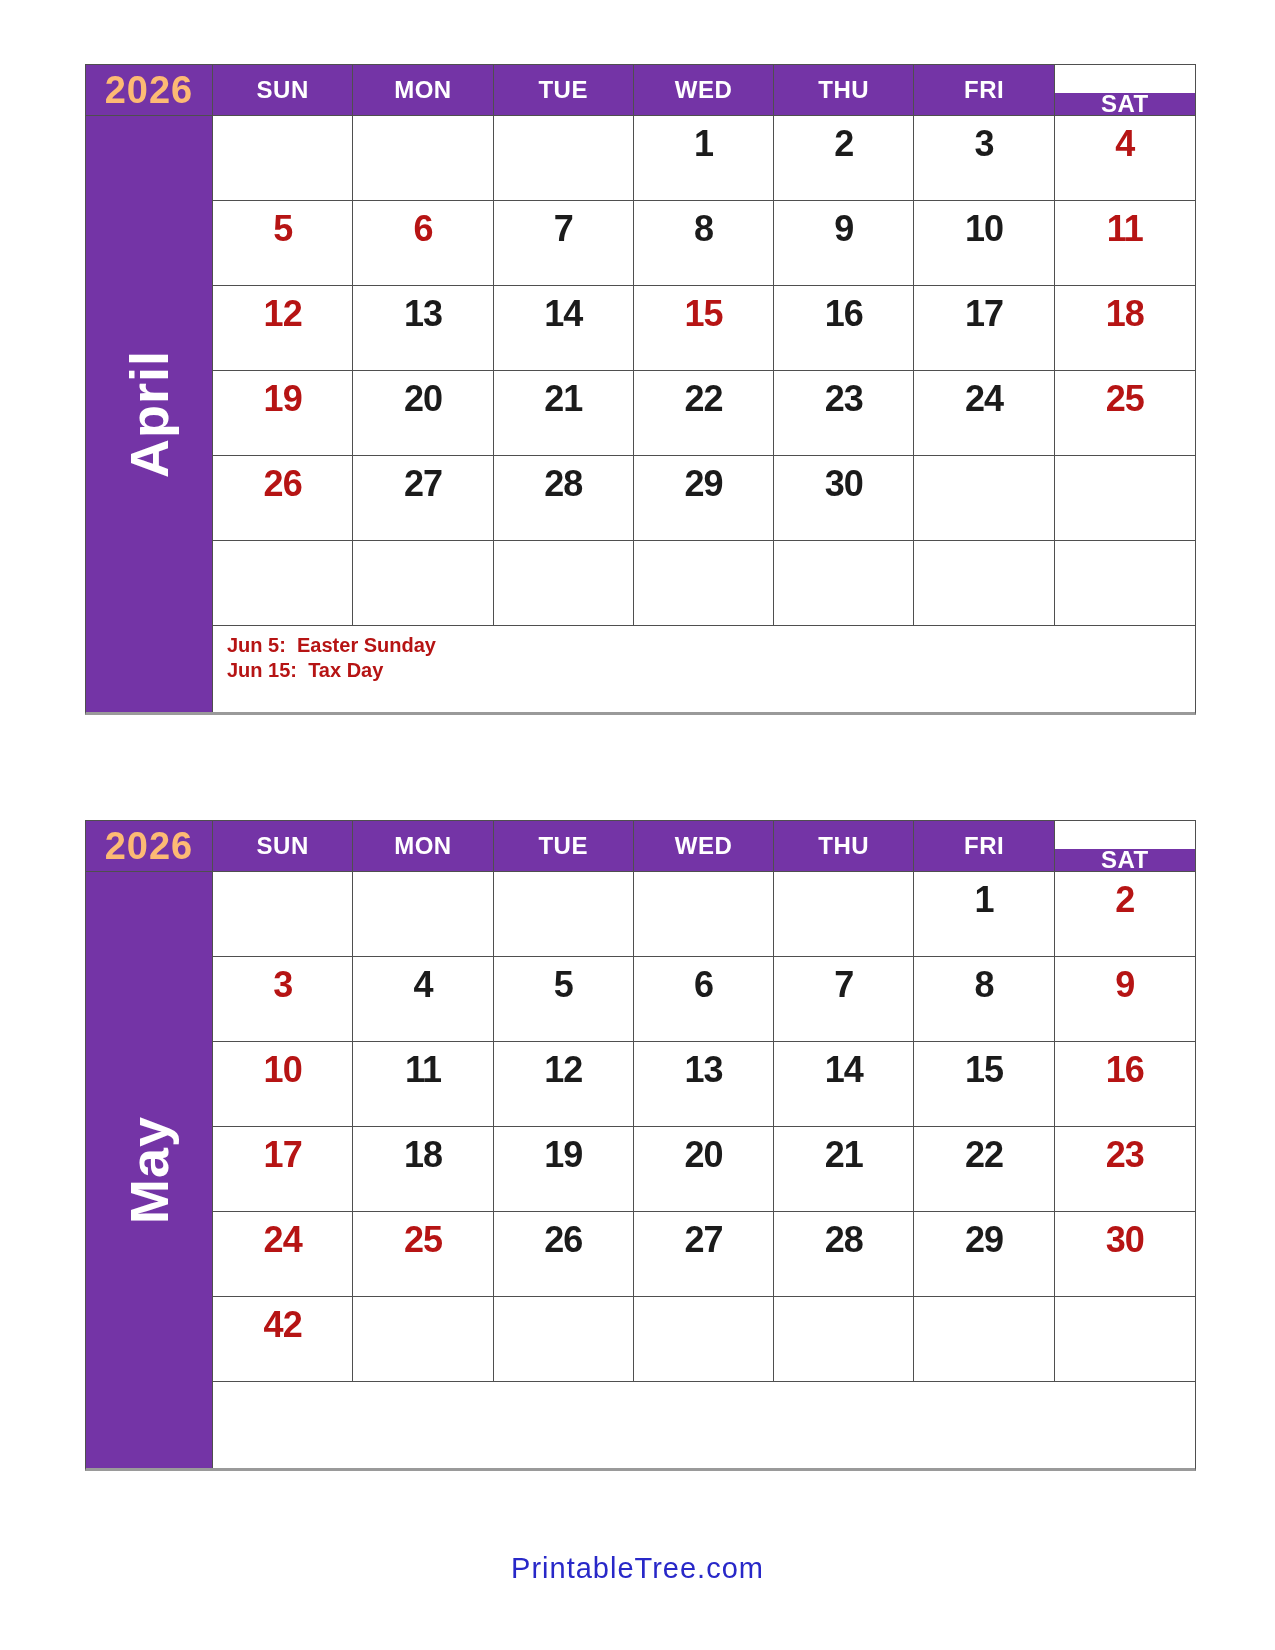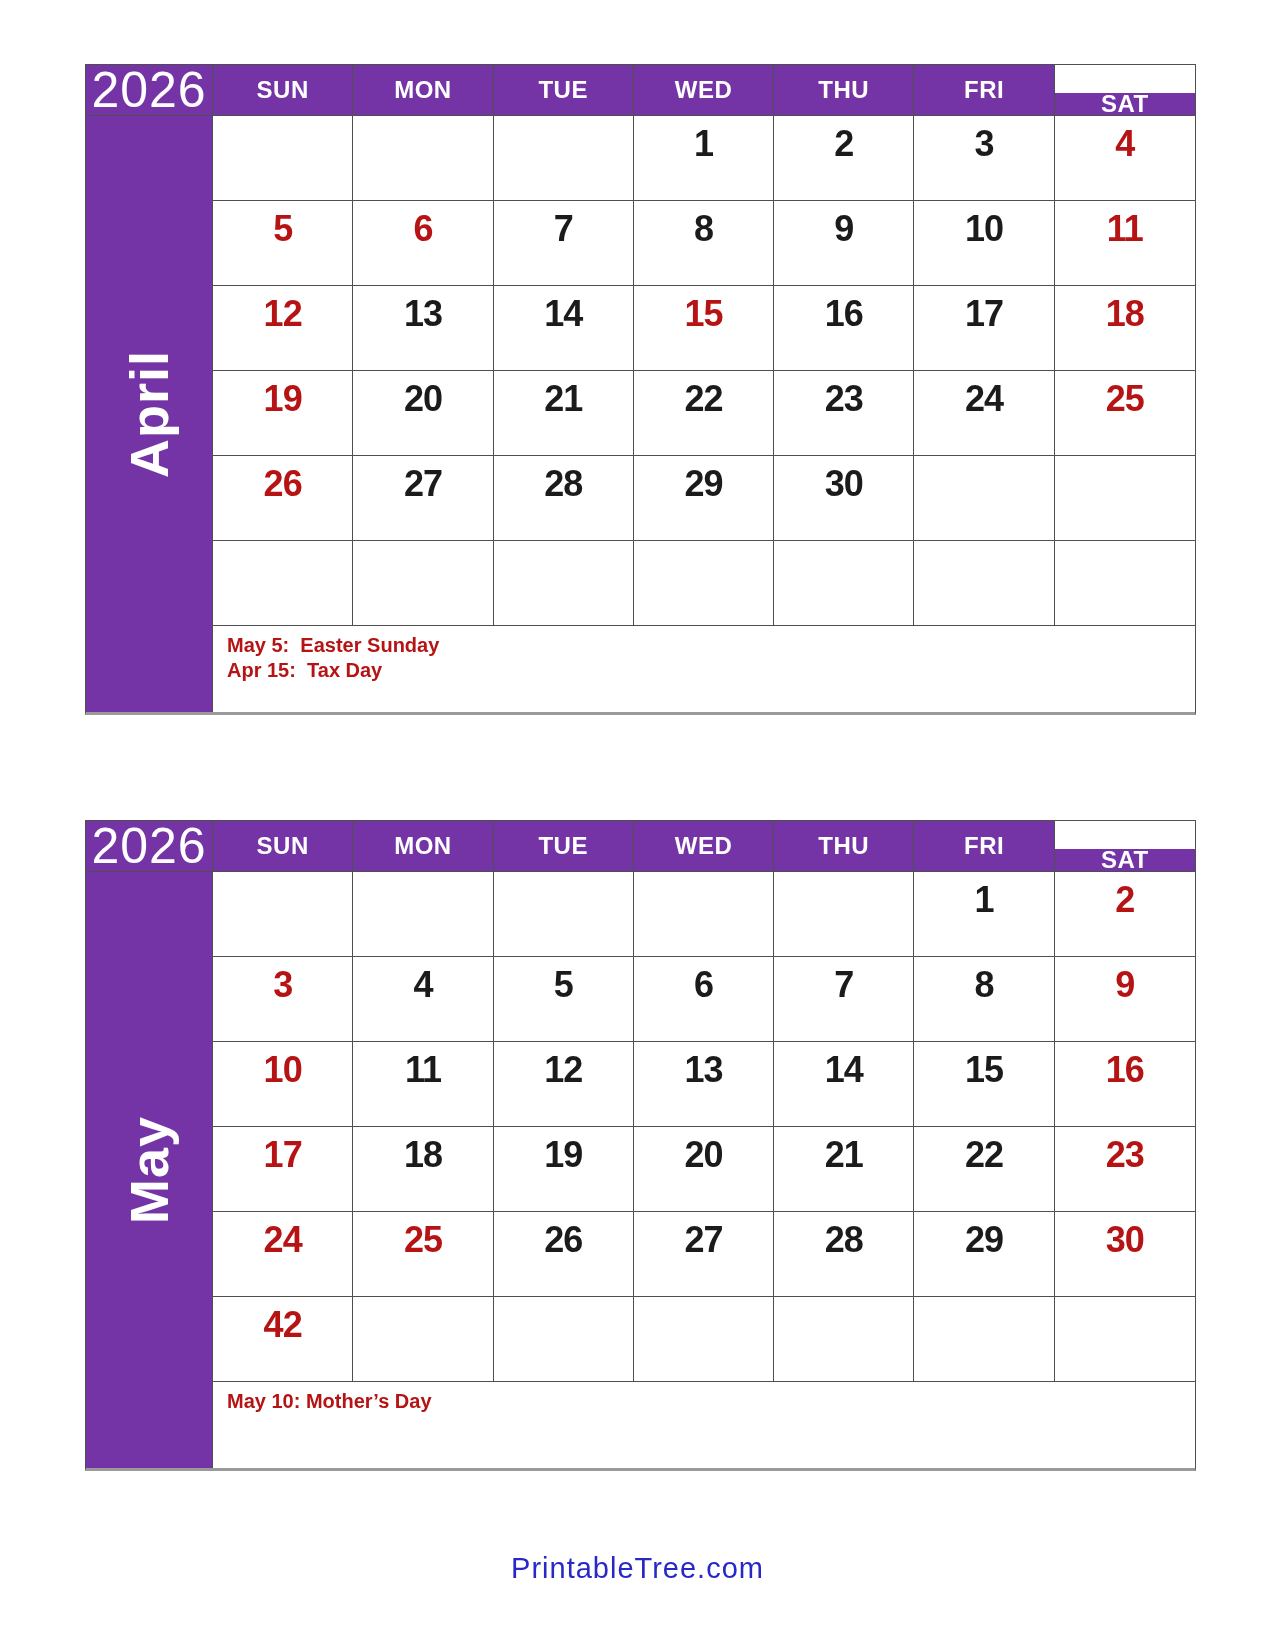--- a/index.html
+++ b/index.html
@@ -16,23 +16,23 @@
     grid-template-rows:51px repeat(6, 85px) 86px;
     background:#ffffff;
     border:1px solid #4f4f4f;
     border-bottom:3px solid #9a9a9a;
   }
   .month-april { top:64px; }
   .month-may   { top:820px; }
   .cell { border-right:1px solid #4f4f4f; border-bottom:1px solid #4f4f4f; }
   .cell:nth-child(8) { border-right:none;margin-top:28px; }
   .year-cell {
-    background:var(--purple); color:#ffffff;
+    background:var(--purple); color:#fdba74;
     display:flex; align-items:center; justify-content:center;
-    font-size:50px; font-weight:normal; letter-spacing:1px;
+    font-size:38px; font-weight:bold; letter-spacing:1px;
   }
   .dow-cell {
     background:var(--purple); color:#fff;
     display:flex; align-items:center; justify-content:center;
     font-size:24px; font-weight:bold; letter-spacing:0.5px;
   }
   .side-cell {
     grid-column:1; grid-row:2 / span 7;
     background:var(--purple);
     border-right:1px solid #4f4f4f;
@@ -118,22 +118,22 @@
     <div class="cell day-cell" style="grid-area: 6 / 7;"></div>
     <div class="cell day-cell" style="grid-area: 6 / 8; border-right: none;"></div>
     <div class="cell day-cell" style="grid-area: 7 / 2;"></div>
     <div class="cell day-cell" style="grid-area: 7 / 3;"></div>
     <div class="cell day-cell" style="grid-area: 7 / 4;"></div>
     <div class="cell day-cell" style="grid-area: 7 / 5;"></div>
     <div class="cell day-cell" style="grid-area: 7 / 6;"></div>
     <div class="cell day-cell" style="grid-area: 7 / 7;"></div>
     <div class="cell day-cell" style="grid-area: 7 / 8; border-right: none;"></div>
     <div class="notes-cell">
-      <div class="note-line">May 5:  Easter Sunday</div>
-      <div class="note-line">Apr 15:  Tax Day</div>
+      <div class="note-line">Jun 5:  Easter Sunday</div>
+      <div class="note-line">Jun 15:  Tax Day</div>
     </div>
   </div>
 
 <div class="month month-may">
     <div class="cell year-cell">2026</div>
     <div class="cell dow-cell">SUN</div>
     <div class="cell dow-cell">MON</div>
     <div class="cell dow-cell">TUE</div>
     <div class="cell dow-cell">WED</div>
     <div class="cell dow-cell">THU</div>
@@ -178,19 +178,18 @@
     <div class="cell day-cell" style="grid-area: 6 / 7;">29</div>
     <div class="cell day-cell red" style="grid-area: 6 / 8; border-right: none;">30</div>
     <div class="cell day-cell red" style="grid-area: 7 / 2;">42</div>
     <div class="cell day-cell" style="grid-area: 7 / 3;"></div>
     <div class="cell day-cell" style="grid-area: 7 / 4;"></div>
     <div class="cell day-cell" style="grid-area: 7 / 5;"></div>
     <div class="cell day-cell" style="grid-area: 7 / 6;"></div>
     <div class="cell day-cell" style="grid-area: 7 / 7;"></div>
     <div class="cell day-cell" style="grid-area: 7 / 8; border-right: none;"></div>
     <div class="notes-cell">
-      <div class="note-line">May 10: Mother’s Day</div>
     </div>
   </div>
 
 <div class="footer">
   <a href="#">PrintableTree.com</a>
 </div>
 
 </body></html>

